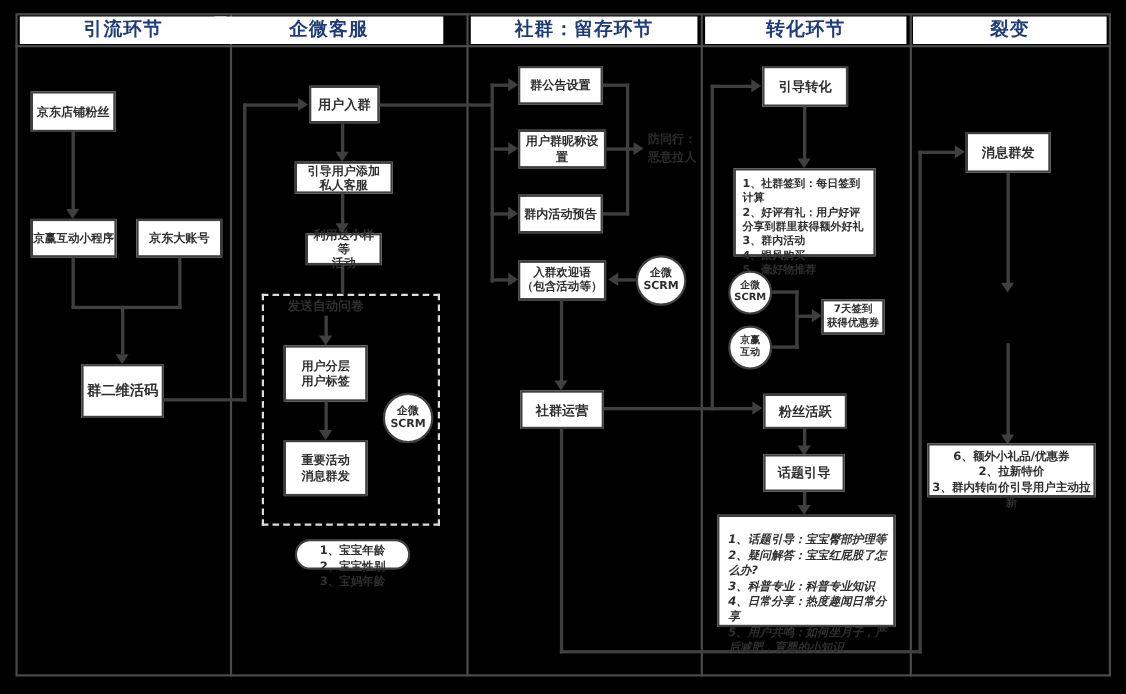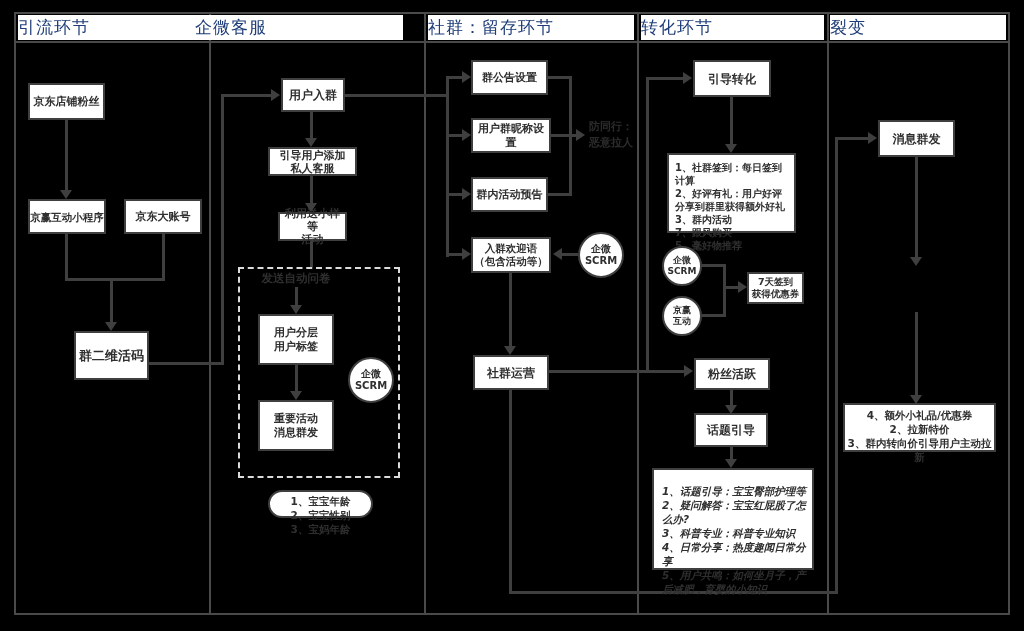--- a/index.html
+++ b/index.html
@@ -6,21 +6,21 @@
   html,body { background:#000; }
   #stage {
     position:relative; width:1024px; height:631px; background:#000;
     font-family:"DejaVu Sans","Liberation Sans",sans-serif; overflow:hidden;
   }
   .frame { position:absolute; border:2px solid #4a4a4a; }
   .vsep  { position:absolute; width:2px; background:#4a4a4a; }
   .hsep  { position:absolute; height:2px; background:#4a4a4a; }
   .hcell {
     position:absolute; height:25px; background:#fff; color:#1e3c78;
-    font-size:17px; font-weight:normal; text-align:left; line-height:25px;
+    font-size:17px; font-weight:bold; text-align:center; line-height:25px;
     letter-spacing:1px;
   }
   .node {
     position:absolute; background:#fff; border:2px solid #3f3f3f; color:#2f2f2f;
     display:flex; align-items:center; justify-content:center; text-align:center;
     font-weight:bold; font-size:12px; line-height:14px; white-space:pre-line;
   }
   .circle {
     position:absolute; background:#fff; border:2px solid #3f3f3f; color:#2f2f2f;
     border-radius:50%; display:flex; align-items:center; justify-content:center;
@@ -170,21 +170,21 @@
   <div class="arr-r" style="left:868px; top:132px;"></div>
 
   <div class="node" style="left:693px; top:60px; width:78px; height:37px;">引导转化</div>
   <div class="vline" style="left:730px; top:97px; height:48px;"></div>
   <div class="arr-d" style="left:725px; top:144px;"></div>
 
   <div class="listbox" style="left:667px; top:153px; width:129px; height:80px; padding:6px 5px 0 6px; font-size:10px; line-height:13px;">
     <div class="li">1、社群签到：每日签到计算</div>
     <div class="li">2、好评有礼：用户好评分享到群里获得额外好礼</div>
     <div class="li">3、群内活动</div>
-    <div class="li">7、跟风购买</div>
+    <div class="li">4、跟风购买</div>
     <div class="li">5、毫好物推荐</div>
   </div>
 
   <div class="circle" style="left:662px; top:246px; width:40px; height:40px; font-size:9px; line-height:11px;">企微
 SCRM</div>
   <div class="circle" style="left:662px; top:296px; width:40px; height:40px; font-size:9px; line-height:11px;">京赢
 互动</div>
   <div class="node" style="left:747px; top:272px; width:57px; height:32px; font-size:9.5px; line-height:12px;">7天签到
 获得优惠券</div>
 
@@ -211,18 +211,18 @@
 
   <div class="node" style="left:878px; top:120px; width:77px; height:37px;">消息群发</div>
   <div class="vline" style="left:915px; top:157px; height:101px;"></div>
   <div class="arr-d" style="left:910px; top:257px;"></div>
 
 
   <div class="vline" style="left:915px; top:312px; height:84px;"></div>
   <div class="arr-d" style="left:910px; top:395px;"></div>
 
   <div class="listbox centered" style="left:843px; top:403px; width:153px; height:49px; padding-top:3px;">
-    <div class="li">4、额外小礼品/优惠券</div>
+    <div class="li">6、额外小礼品/优惠券</div>
     <div class="li">2、拉新特价</div>
     <div class="li">3、群内转向价引导用户主动拉新</div>
   </div>
 
 </div>
 
 </body></html>

